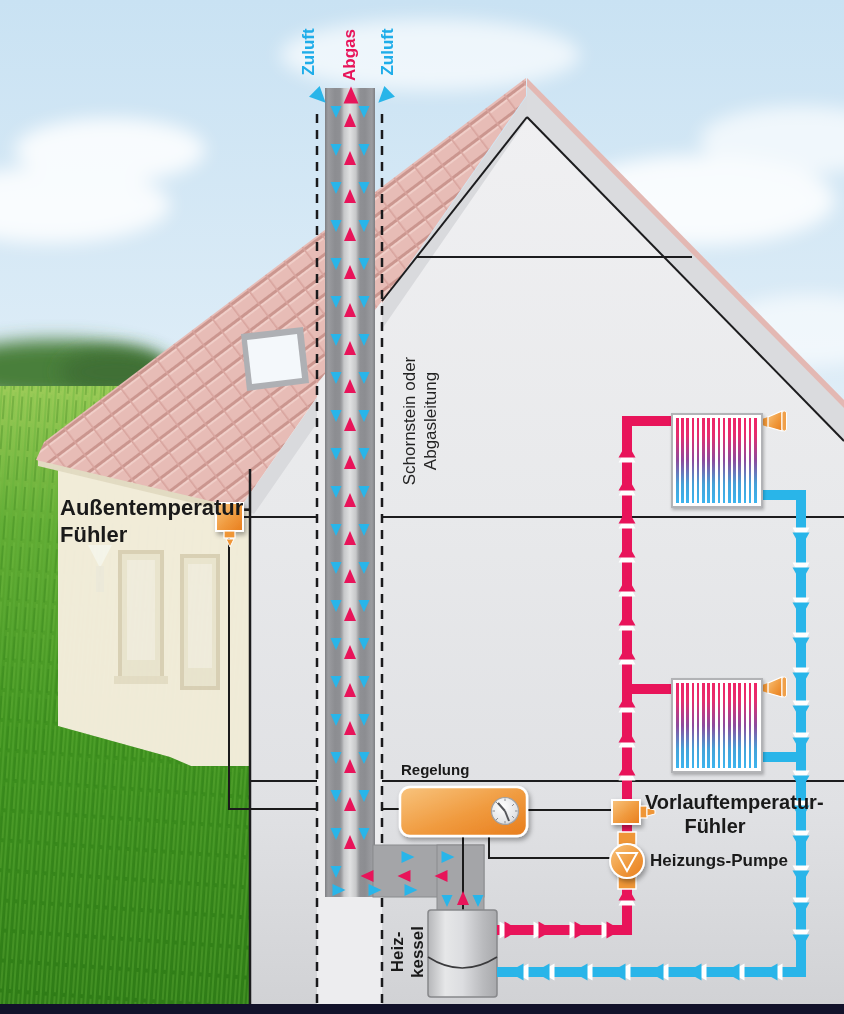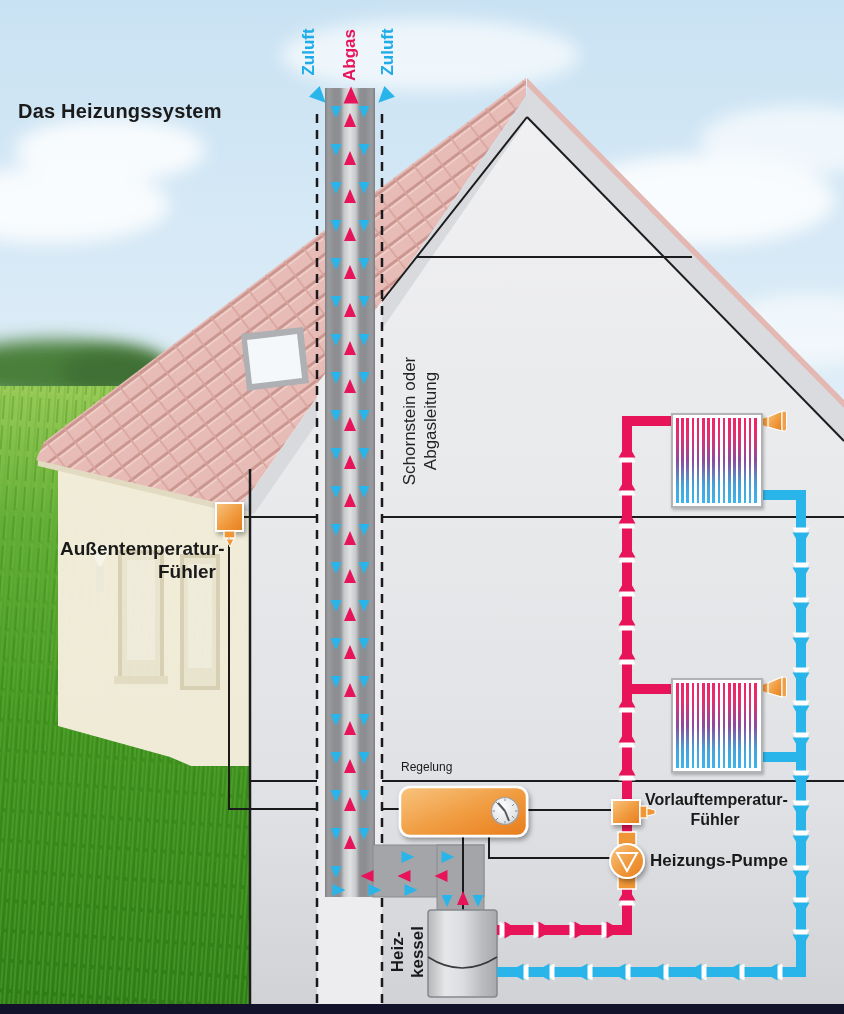--- a/index.html
+++ b/index.html
@@ -10,23 +10,23 @@
   .b{font-weight:bold;}
   .vrot{transform:translate(-50%,-50%) rotate(-90deg);white-space:nowrap;text-align:center;}
   #title{left:18px;top:100px;font-size:20px;font-weight:bold;letter-spacing:.2px;}
   #lbl-zuluft-l{left:309px;top:52px;font-size:17px;color:#1fadе8;}
   .cyan-t{color:#1fade9 !important;}
   .red-t{color:#e8145a !important;}
   #lbl-zuluft-l{left:309px;top:52px;font-size:17px;}
   #lbl-abgas   {left:350px;top:55px;font-size:17px;}
   #lbl-zuluft-r{left:388px;top:52px;font-size:17px;}
   #lbl-chimney {left:420px;top:421px;font-size:17px;font-weight:500;color:#232323;line-height:1.25;}
-  #lbl-outdoor {left:60px;top:495px;width:156px;text-align:right;font-size:19px;font-weight:bold;line-height:1.22;margin-top:42px;}
-  #lbl-regelung{left:401px;top:761px;font-size:12px;font-weight:normal;}
-  #lbl-vorlauf {left:645px;top:790px;width:140px;text-align:center;font-size:16px;font-weight:bold;line-height:1.22;}
+  #lbl-outdoor {left:60px;top:495px;width:156px;text-align:left;font-size:22px;font-weight:bold;line-height:1.22;}
+  #lbl-regelung{left:401px;top:761px;font-size:15px;font-weight:bold;}
+  #lbl-vorlauf {left:645px;top:790px;width:140px;text-align:center;font-size:20px;font-weight:bold;line-height:1.22;}
   #lbl-pumpe   {left:650px;top:851px;font-size:17px;font-weight:bold;text-align:center;}
   #lbl-boiler  {left:408px;top:952px;font-size:17px;font-weight:bold;line-height:1.15;}
   .radiator{position:absolute;width:92px;height:95px;background:#fff;
             border:2px solid #b2b3b6;box-shadow:1px 2px 3px rgba(0,0,0,.25);
             padding:3px;box-sizing:border-box;}
   .rad-core{width:100%;height:100%;
      background:
        repeating-linear-gradient(90deg, rgba(255,255,255,0) 0 2.6px, #ffffff 2.6px 5.2px),
        linear-gradient(180deg,#ee2566 0%,#e72d6e 20%,#8d4b9d 50%,#45a2d8 78%,#3cb5ef 100%);}
   #radiator-upper{left:671px;top:413px;}
@@ -404,21 +404,20 @@
 <rect x="0" y="1004" width="844" height="10" fill="#12122a"></rect>
 </svg>
 
 <div class="radiator" id="radiator-upper">
   <div class="rad-core"></div>
 </div>
 <div class="radiator" id="radiator-lower">
   <div class="rad-core"></div>
 </div>
 
-<div class="lbl" id="title">Das Heizungssystem</div>
 
 <div class="lbl b vrot cyan-t" id="lbl-zuluft-l">Zuluft</div>
 <div class="lbl b vrot red-t" id="lbl-abgas">Abgas</div>
 <div class="lbl b vrot cyan-t" id="lbl-zuluft-r">Zuluft</div>
 
 <div class="lbl vrot" id="lbl-chimney">
   <div>Schornstein oder</div>
   <div>Abgasleitung</div>
 </div>
 

